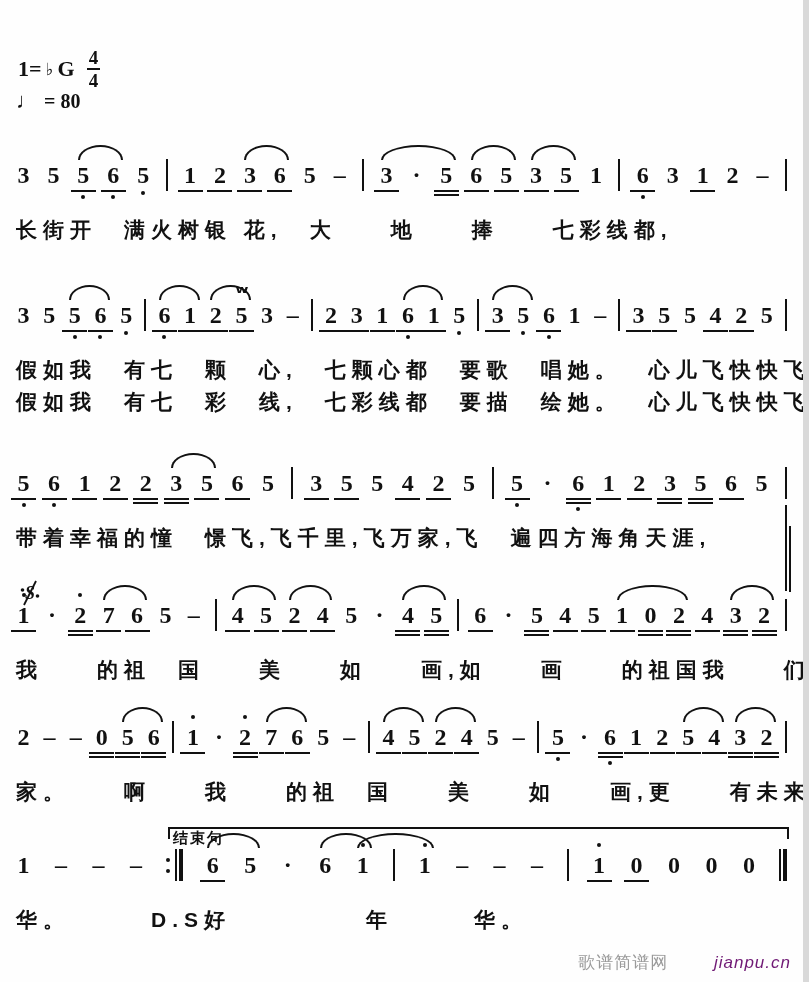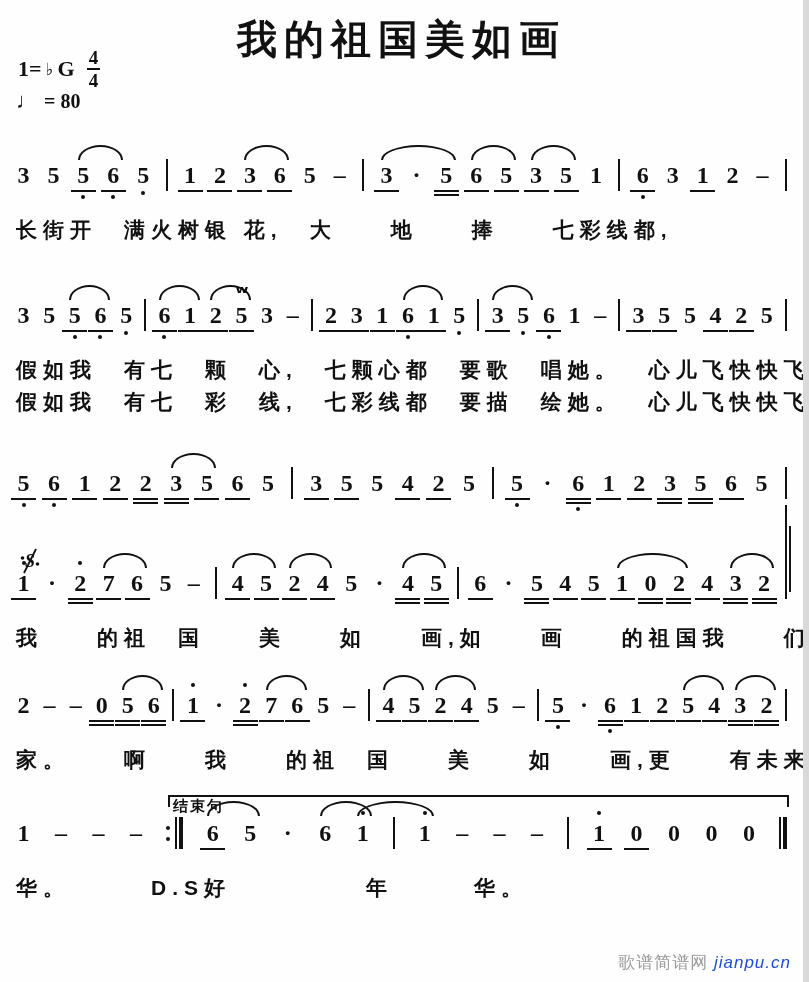--- a/index.html
+++ b/index.html
@@ -44,29 +44,28 @@
   .lyric{font:700 21px "Liberation Sans","DejaVu Sans",sans-serif;line-height:32px;letter-spacing:6px;
          margin-left:6px;white-space:pre;}
   .ending-bracket{position:absolute;top:9px;right:4px;height:10px;border-top:2px solid #111;}
   .ending-bracket::before{content:"";position:absolute;left:0;top:0;width:2px;height:10px;background:#111;}
   .ending-bracket::after{content:"";position:absolute;right:0;top:0;width:2px;height:10px;background:#111;}
   .ending-label{position:absolute;left:5px;top:0;font:700 15px "Liberation Sans",sans-serif;letter-spacing:2px;white-space:nowrap;}
   .lyrbrace{position:absolute;right:2px;width:2px;background:#111;}
   
   .watermark{position:absolute;right:12px;bottom:8px;font:400 17px "Liberation Sans",sans-serif;letter-spacing:1px;}
   .watermark .site{color:#9a9a9a;}
-  .watermark .dom{color:#1d4ed8;font-style:italic;}
+  .watermark .dom{color:#701a75;font-style:italic;margin-left:40px;}
 </style>
 </head>
 <body>
 
 <div class="page">
 
   <div class="header">
-    <h1>我的祖国美如画</h1>
     <div class="keyline">
       <span>1=</span>
         <sup class="flat">♭</sup>
         <span>G</span>
       <span class="ts">
         <span class="t">4</span>
         <span class="b">4</span>
       </span>
     </div>
     <div class="tempo">
@@ -432,20 +431,21 @@
           <div class="ul" style="top: 28px;"></div>
         </div>
         <div class="tok">
           <div class="d">5</div>
         </div>
         <div class="bar">
           <div class="bl tall"></div>
         </div>
         <div class="arc" style="left: 161.25px; width: 40.5px;"></div>
       </div>
+    <div class="lyric">带着幸福的憧　憬飞,飞千里,飞万家,飞　遍四方海角天涯,</div>
     <div class="lyrbrace" style="top:78px;height:66px;"></div>
   </section>
 
   <section class="system sys4">
     <span class="segno">
       <svg width="20" height="26" viewBox="0 0 20 26">
         <line x1="16" y1="1" x2="4" y2="25" stroke="#111" stroke-width="1.8"></line>
         <text x="10" y="19" font-size="18" font-weight="bold" font-style="italic" font-family="Liberation Serif,serif" text-anchor="middle" fill="#111">S</text>
         <circle cx="2.5" cy="10" r="1.8" fill="#111"></circle>
         <circle cx="17.5" cy="16" r="1.8" fill="#111"></circle>

